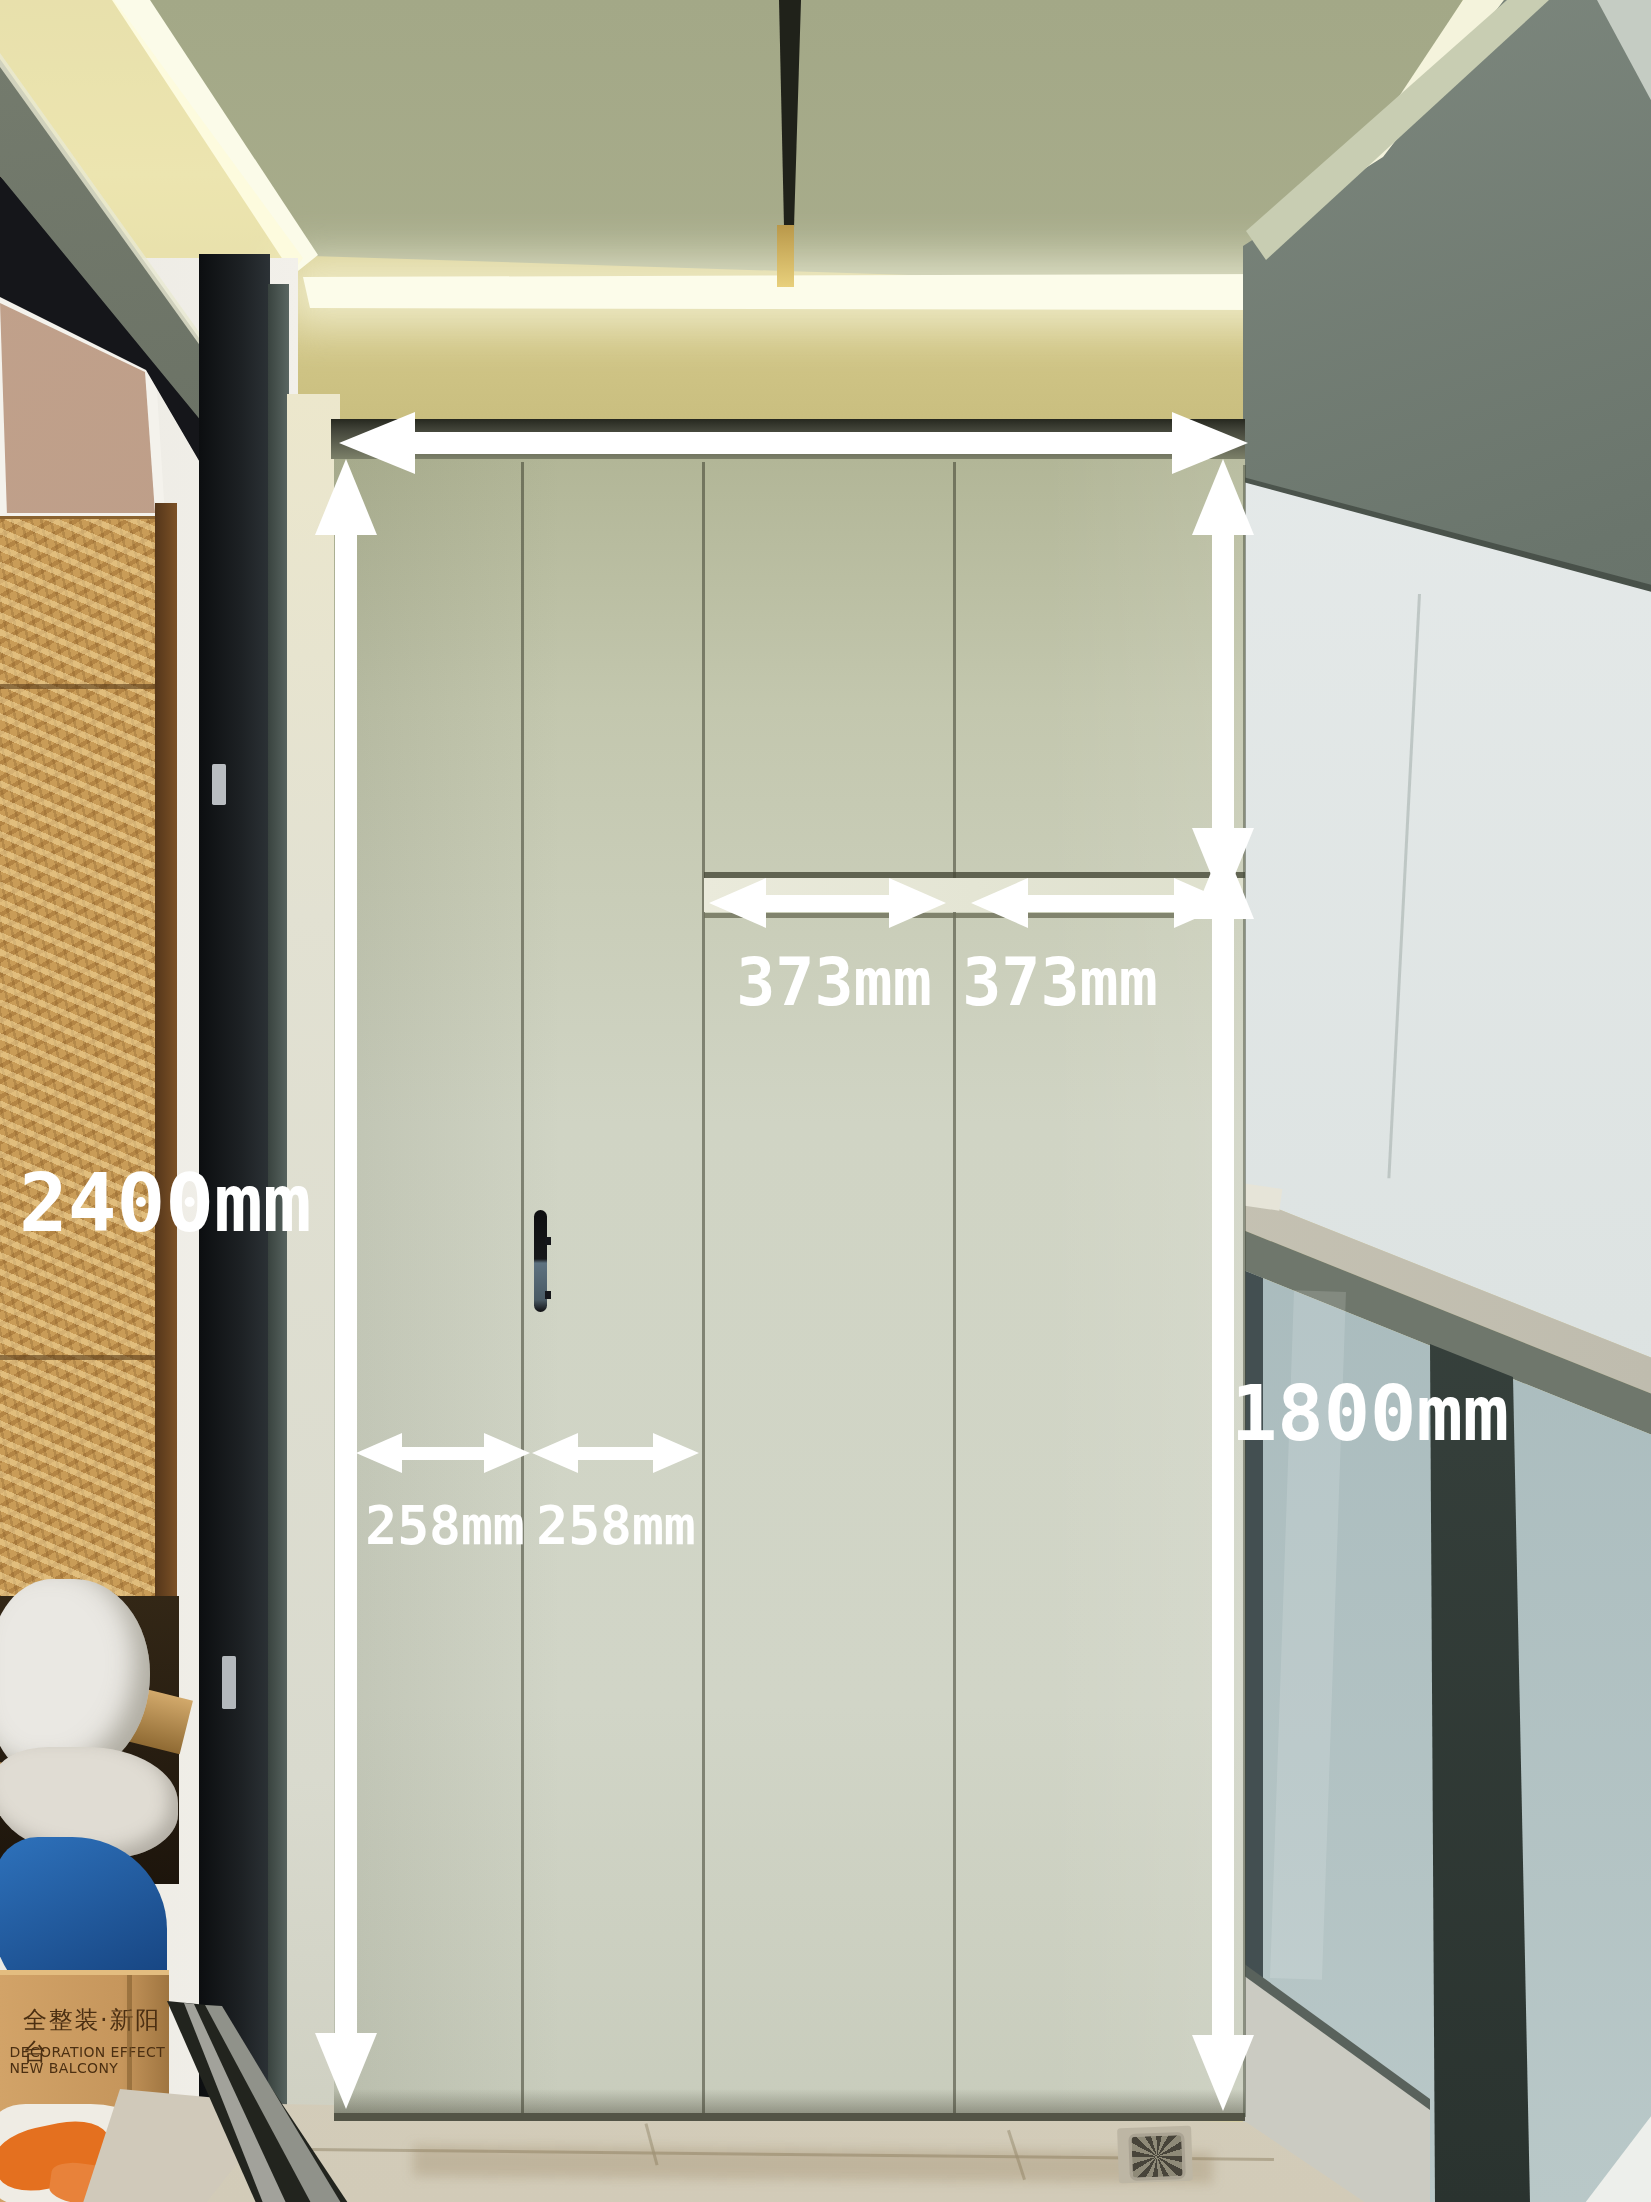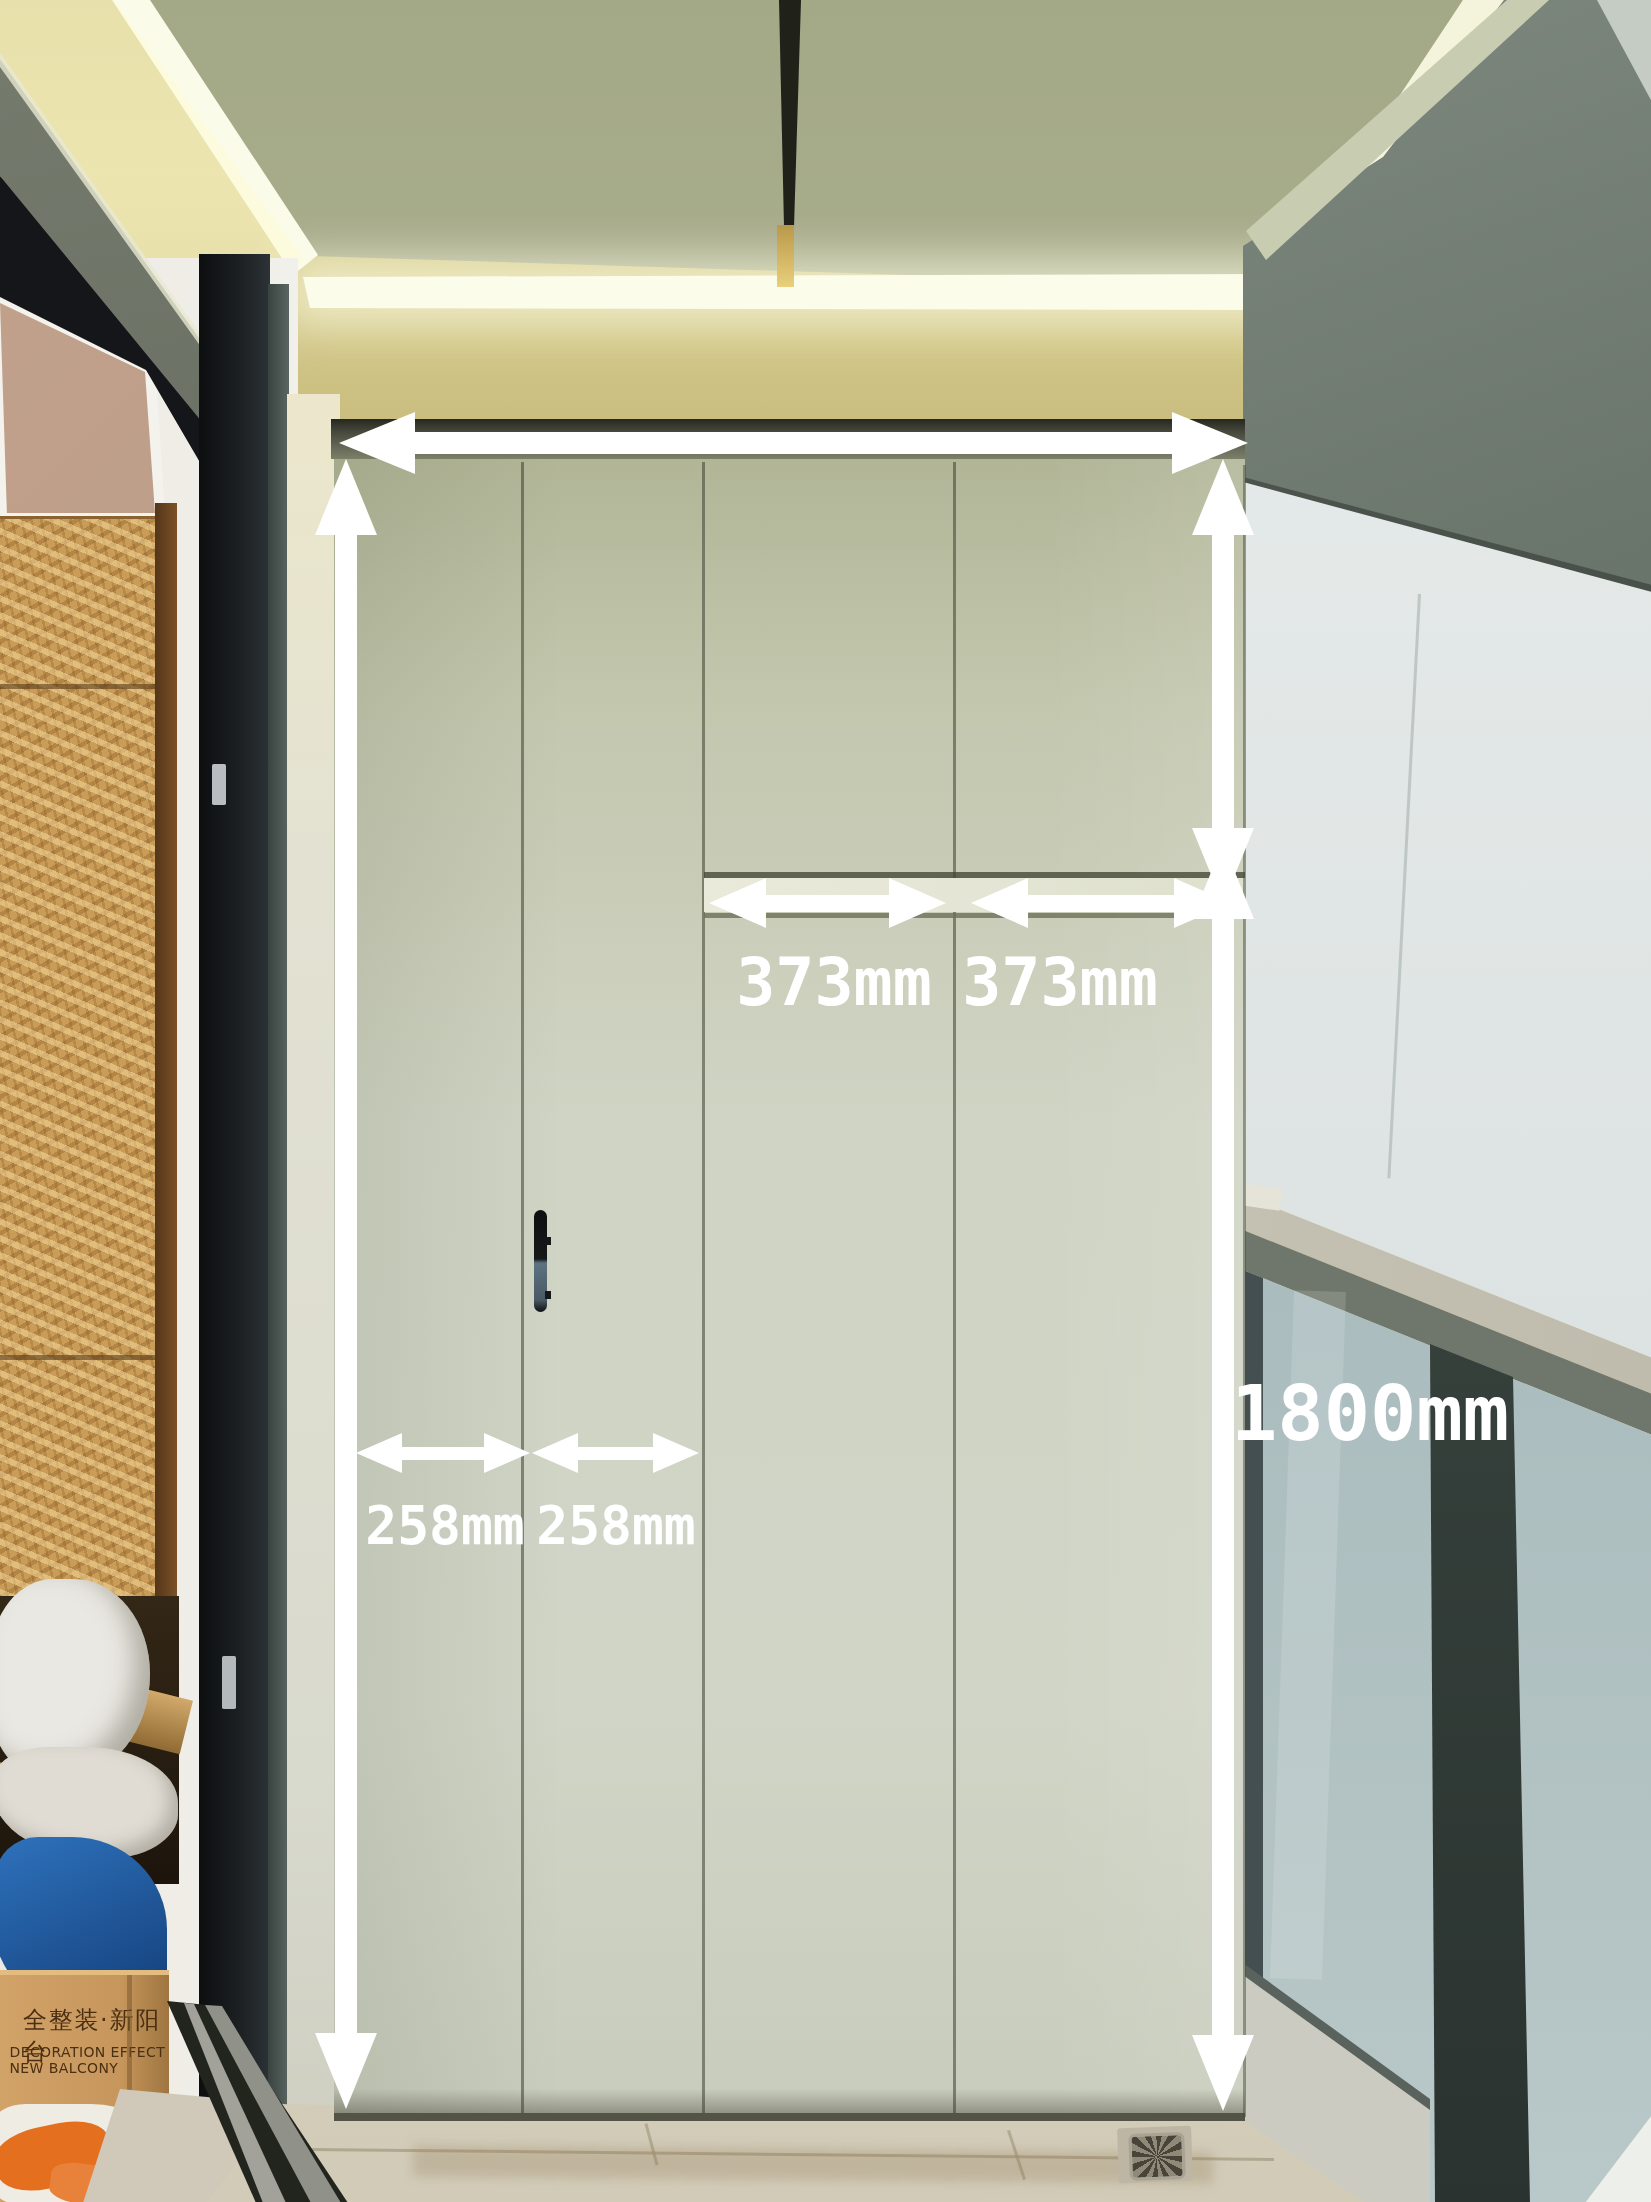--- a/index.html
+++ b/index.html
@@ -172,18 +172,19 @@
     <div class="hr"></div>
   </div>
   <div class="dim-h sm" style="left:532px;top:1433px;width:167px;">
     <div class="hl"></div>
     <div class="bar"></div>
     <div class="hr"></div>
   </div>
 
   <div class="dim-label ctr" style="left:834px;top:950px;font-size:65px;">373mm</div>
   <div class="dim-label ctr" style="left:1060px;top:950px;font-size:65px;">373mm</div>
+  <div class="dim-label" style="left:19px;top:1163px;font-size:81px;">2400mm</div>
   <div class="dim-label" style="left:1231px;top:1375px;font-size:77px;">1800mm</div>
   <div class="dim-label ctr" style="left:445px;top:1499px;font-size:53px;">258mm</div>
   <div class="dim-label ctr" style="left:616px;top:1499px;font-size:53px;">258mm</div>
 
 </div>
 
 
 </body></html>

